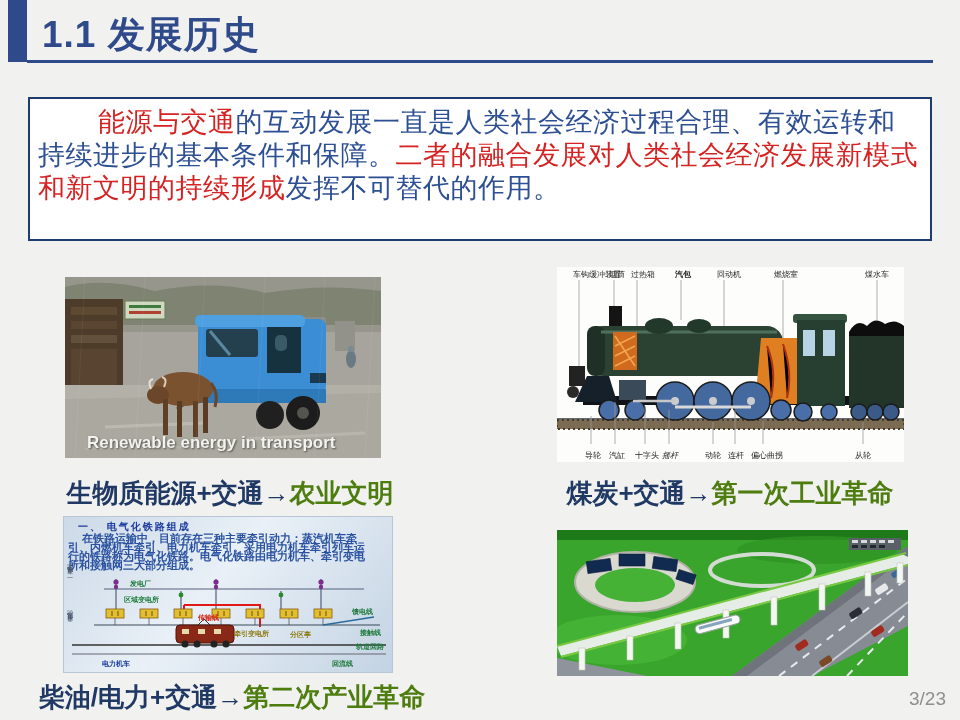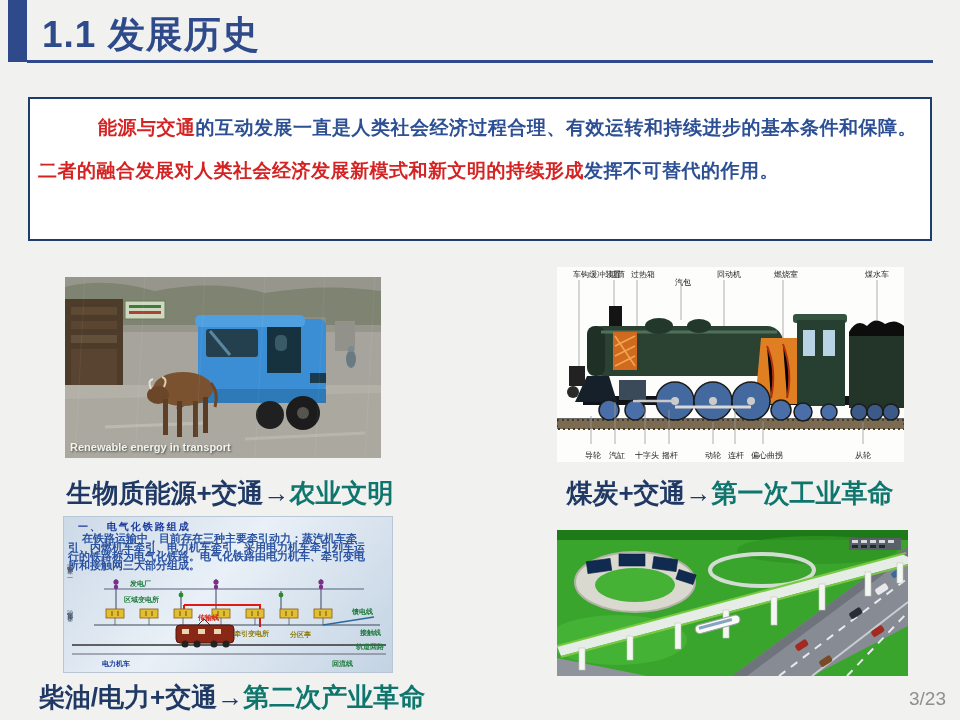--- a/index.html
+++ b/index.html
@@ -6,29 +6,29 @@
   body { background:#d8d8d6; font-family:"Liberation Sans","DejaVu Sans",sans-serif; }
   .slide { position:relative; width:960px; height:720px; background:#f1f1ef; overflow:hidden; }
 
   
   .accent-bar { position:absolute; left:8px; top:0; width:19px; height:62px; background:#2e4a8b; }
   .page-title { position:absolute; left:42px; top:10px; font-size:37px; font-weight:700; color:#2e4a8b; letter-spacing:1px; white-space:nowrap; }
   .title-underline { position:absolute; left:27px; top:60px; width:906px; height:3px; background:#2e4a8b; }
 
   
   .intro-box { position:absolute; left:28px; top:97px; width:904px; height:144px; background:#ffffff; border:2px solid #1f3c6e; padding:7px 8px 0 8px; }
-  .intro-box p { font-size:19px; font-weight:700; line-height:43px; text-indent:60px; color:#2d4f93; letter-spacing:.5px; }
+  .intro-box p { font-size:27px; font-weight:400; line-height:33px; text-indent:60px; color:#2d4f93; letter-spacing:.5px; }
   .intro-box .red { color:#d42322; }
   .intro-box .blue { color:#2d4f93; }
 
   .panel { position:absolute; overflow:hidden; }
 
   
   .photo { left:65px; top:277px; width:316px; height:181px; }
-  .photo-overlay { position:absolute; left:5px; bottom:5px; color:#f2f2ee; font-size:11px; font-weight:700; text-shadow:1px 1px 2px rgba(60,60,55,.8); white-space:nowrap; }
+  .photo-overlay { position:absolute; left:22px; bottom:5px; color:#f2f2ee; font-size:17px; font-weight:700; text-shadow:1px 1px 2px rgba(60,60,55,.8); white-space:nowrap; }
 
   
   .loco { left:557px; top:267px; width:347px; height:195px; background:#fdfdfb; }
   .loco-label { position:absolute; font-size:8px; color:#222; white-space:nowrap; font-weight:500; }
   .loco svg { position:absolute; left:0; top:13px; }
 
   
   .elec { left:63px; top:516px; width:330px; height:157px; background:linear-gradient(130deg,#ccd9e7 0%,#e9f0f7 45%,#c3d3e3 100%); border:1px solid #b8c6d6; }
   .elec-title { position:absolute; left:14px; top:3px; font-size:10px; font-weight:700; color:#1a3a9c; letter-spacing:2px; }
   .elec-body { position:absolute; left:4px; top:17px; width:300px; font-size:11px; line-height:9px; color:#2a52a0; font-weight:600; text-indent:14px; }
@@ -36,21 +36,21 @@
   .lab-green { color:#1e7a3c; } .lab-blue { color:#1a3a9c; } .lab-red { color:#d42010; } .lab-olive { color:#8a7a10; }
   .elec-side { position:absolute; font-size:6px; color:#44536b; writing-mode:vertical-rl; transform:rotate(180deg); letter-spacing:1px; }
   .elec-footer { position:absolute; left:0; top:140px; width:100%; text-align:center; font-size:11px; font-weight:700; color:#1a3a9c; letter-spacing:2px; }
   .elec svg.scheme { position:absolute; left:0; top:58px; }
 
   
   .maglev { left:557px; top:530px; width:351px; height:146px; }
 
   
   .caption { position:absolute; font-size:26px; font-weight:700; color:#1f3864; white-space:nowrap; text-align:center; }
-  .caption .hl { color:#0f766e;text-align:center; }
+  .caption .hl { color:#4d7c0f;text-align:center; }
   .cap-1 { left:20px;  top:476px; width:420px; }
   .cap-2 { left:520px; top:476px; width:420px; }
   .cap-3 { left:10px;  top:680px; width:444px; }
   .cap-4 { left:528px; top:680px; width:420px; }
 
   .page-number { position:absolute; right:14px; top:688px; font-size:19px; color:#8f8f8f; }
 </style>
 </head>
 <body>
 
@@ -126,21 +126,21 @@
           <path d="M310,0 L300,181"></path>
       </g>
     </svg>
     <div class="photo-overlay">Renewable energy in transport</div>
   </div>
 
   <div class="panel loco">
     <span class="loco-label" style="left:16px; top:2px;">车钩缓冲装置</span>
     <span class="loco-label" style="left:52px; top:2px;">烟筒</span>
     <span class="loco-label" style="left:74px; top:2px;">过热箱</span>
-    <span class="loco-label" style="left:118px; top:10px;">汽包</span>
+    <span class="loco-label" style="left:118px; top:2px;font-weight:bold;">汽包</span>
     <span class="loco-label" style="left:160px; top:2px;">回动机</span>
     <span class="loco-label" style="left:217px; top:2px;">燃烧室</span>
     <span class="loco-label" style="left:308px; top:2px;">煤水车</span>
 
     <svg width="347" height="164" viewBox="0 0 347 164">
 
       <g stroke="#9a9a9a" stroke-width="0.8">
         <path d="M22,0 L22,92"></path>
           <path d="M57,0 L57,26"></path>
           <path d="M80,0 L80,52"></path>
@@ -217,21 +217,21 @@
           <path d="M156,164 L156,142"></path>
           <path d="M178,164 L178,130"></path>
         <path d="M206,164 L206,138"></path>
           <path d="M306,164 L306,142"></path>
       </g>
     </svg>
 
     <span class="loco-label" style="left:28px; bottom:1px;text-align:right;">导轮</span>
     <span class="loco-label" style="left:52px; bottom:1px;">汽缸</span>
     <span class="loco-label" style="left:78px; bottom:1px;">十字头</span>
-    <span class="loco-label" style="left:105px; bottom:1px;">摇杆</span>
+    <span class="loco-label" style="left:105px; bottom:1px;font-style:italic;">摇杆</span>
     <span class="loco-label" style="left:148px; bottom:1px;">动轮</span>
     <span class="loco-label" style="left:171px; bottom:1px;">连杆</span>
     <span class="loco-label" style="left:194px; bottom:1px;">偏心曲拐</span>
     <span class="loco-label" style="left:298px; bottom:1px;">从轮</span>
   </div>
 
   <div class="panel elec">
     <div class="elec-title">一、 电气化铁路组成</div>
     <div class="elec-body">在铁路运输中，目前存在三种主要牵引动力：蒸汽机车牵引、内燃机车牵引、电力机车牵引。采用电力机车牵引列车运行的铁路称为电气化铁路。电气化铁路由电力机车、牵引变电所和接触网三大部分组成。</div>
     <span class="elec-side" style="left:2px; top:58px;">一次供电系统</span>

